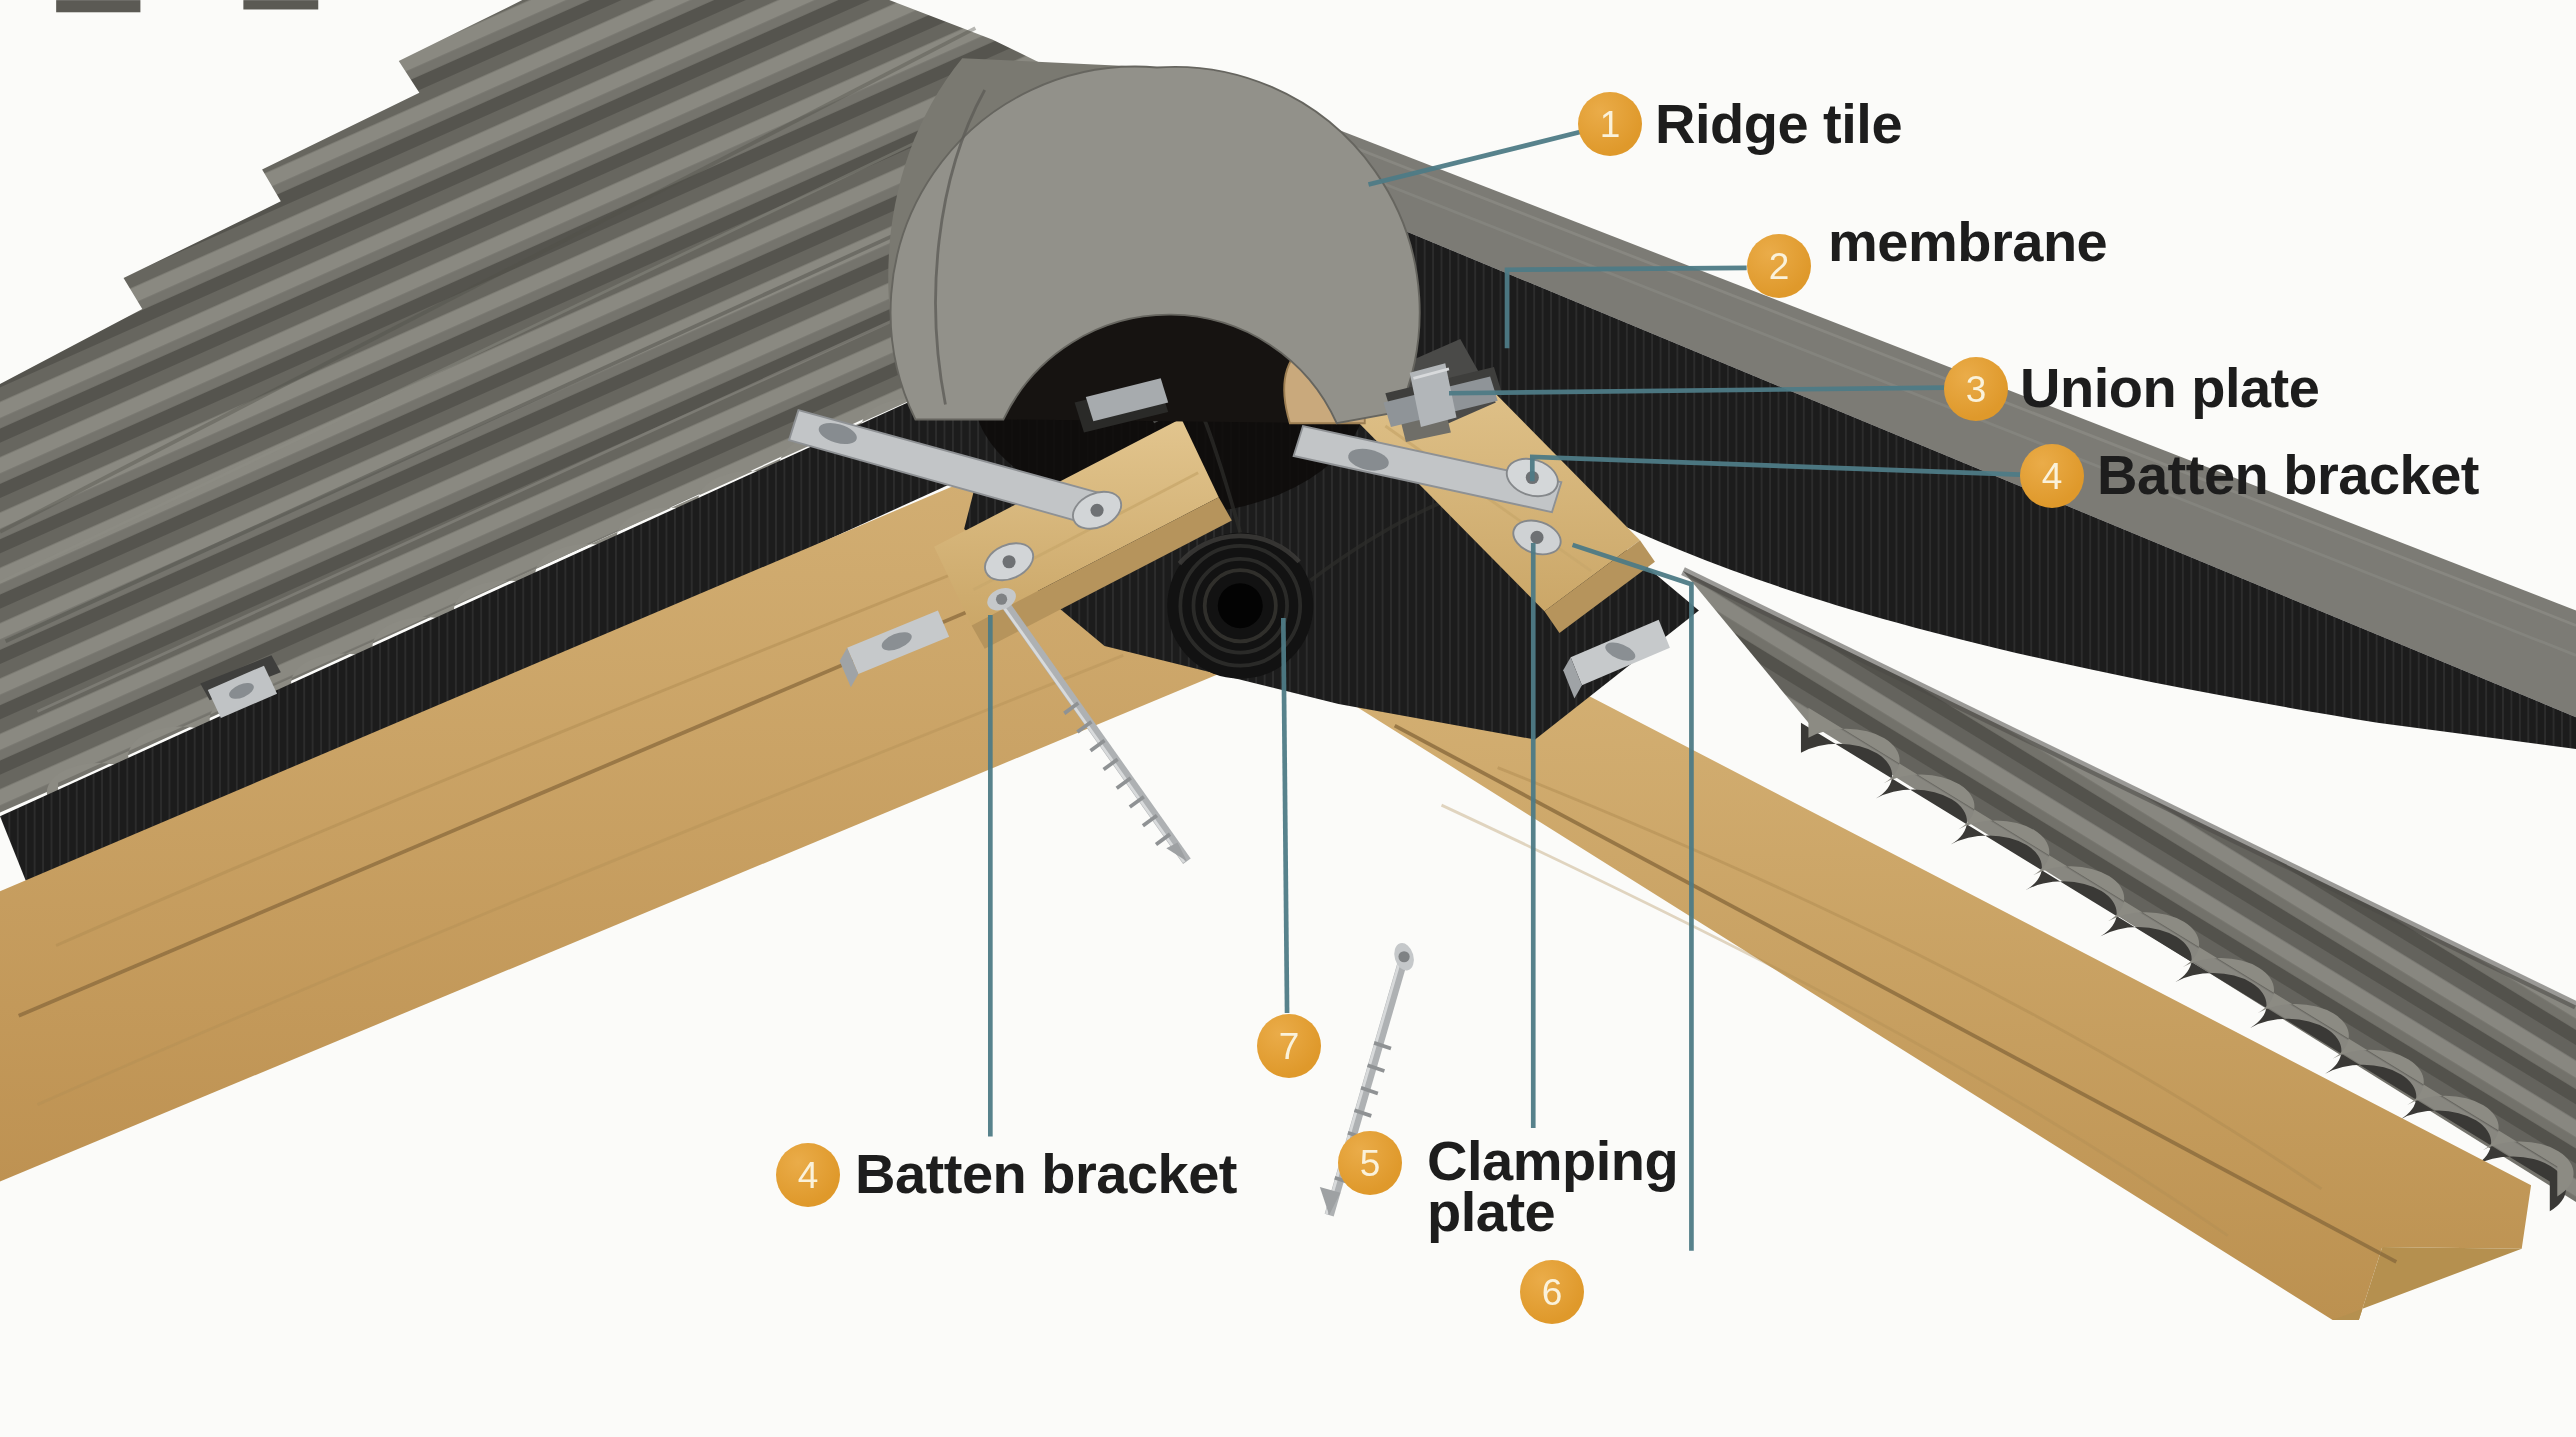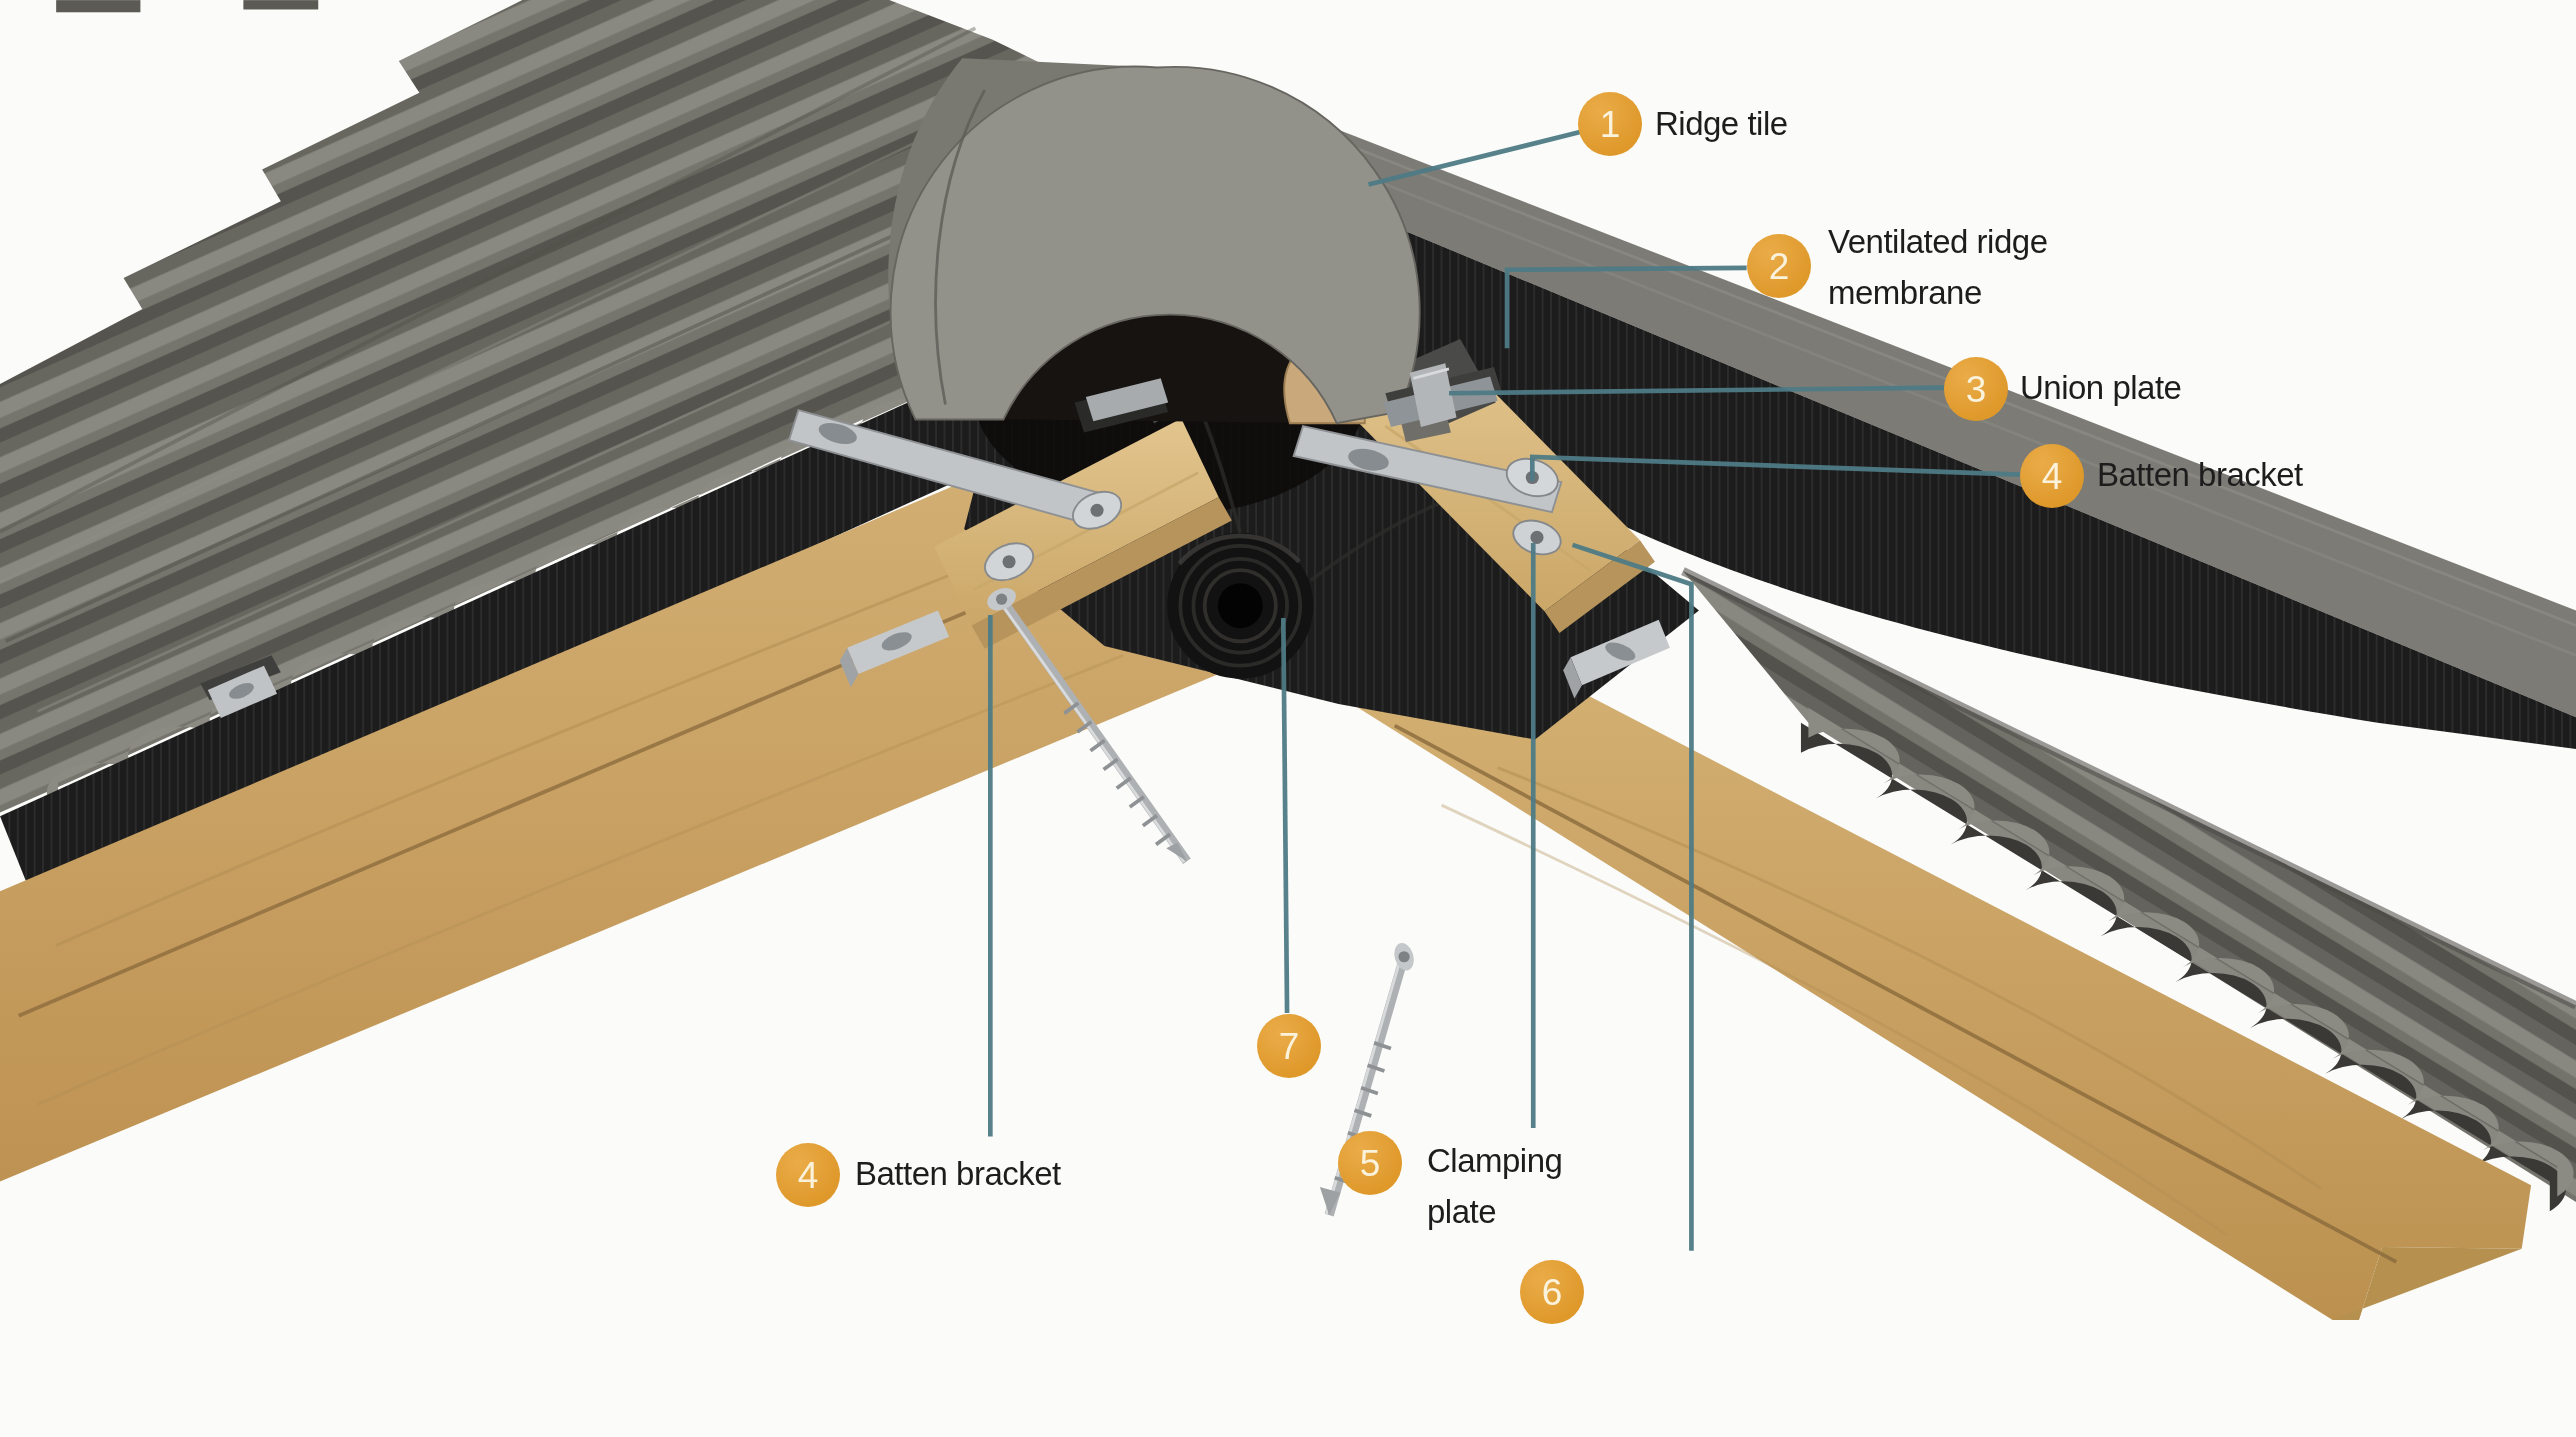--- a/index.html
+++ b/index.html
@@ -3,22 +3,22 @@
 <meta charset="utf-8">
 <style>
   html,body{margin:0;padding:0;background:#FBFBF9;}
   #stage{position:relative;width:2576px;height:1438px;overflow:hidden;
          font-family:"Liberation Sans",sans-serif;background:#FBFBF9;}
   #scene{position:absolute;left:0;top:0;}
   .badge{position:absolute;width:64px;height:64px;border-radius:50%;
          background:radial-gradient(circle at 35% 30%, #EAAC49 0%, #DF992B 70%);
          display:flex;align-items:center;justify-content:center;
          color:#FAF2DB;font-size:37px;line-height:1;}
-  .lbl{position:absolute;color:#1D1D1D;font-size:33px;line-height:51px;
-       letter-spacing:-0.5px;font-weight:400;white-space:nowrap;}
+  .lbl{position:absolute;color:#1D1D1D;font-size:56px;line-height:51px;
+       letter-spacing:-0.5px;font-weight:700;white-space:nowrap;}
 </style>
 </head>
 <body>
 
 <div id="stage">
 
 <svg id="scene" width="2576" height="1438" viewBox="0 0 2752 1536">
   <defs>
     <pattern id="corrL" width="54" height="54" patternUnits="userSpaceOnUse" patternTransform="rotate(-114)">
       <rect width="54" height="54" fill="#6B6A63"></rect>
@@ -243,21 +243,20 @@
       <span>6</span>
     </div>
 <div class="badge" style="left:1257px;top:1014px">
       <span>7</span>
     </div>
 
 <div class="lbl" style="left:1655px;top:98px">
   <div>Ridge tile</div>
 </div>
 <div class="lbl" style="left:1828px;top:216px">
-  <div>Ventilated ridge</div>
   <div>membrane</div>
 </div>
 <div class="lbl" style="left:2020px;top:362px">
   <div>Union plate</div>
 </div>
 <div class="lbl" style="left:2097px;top:449px">
   <div>Batten bracket</div>
 </div>
 <div class="lbl" style="left:855px;top:1148px">
   <div>Batten bracket</div>

